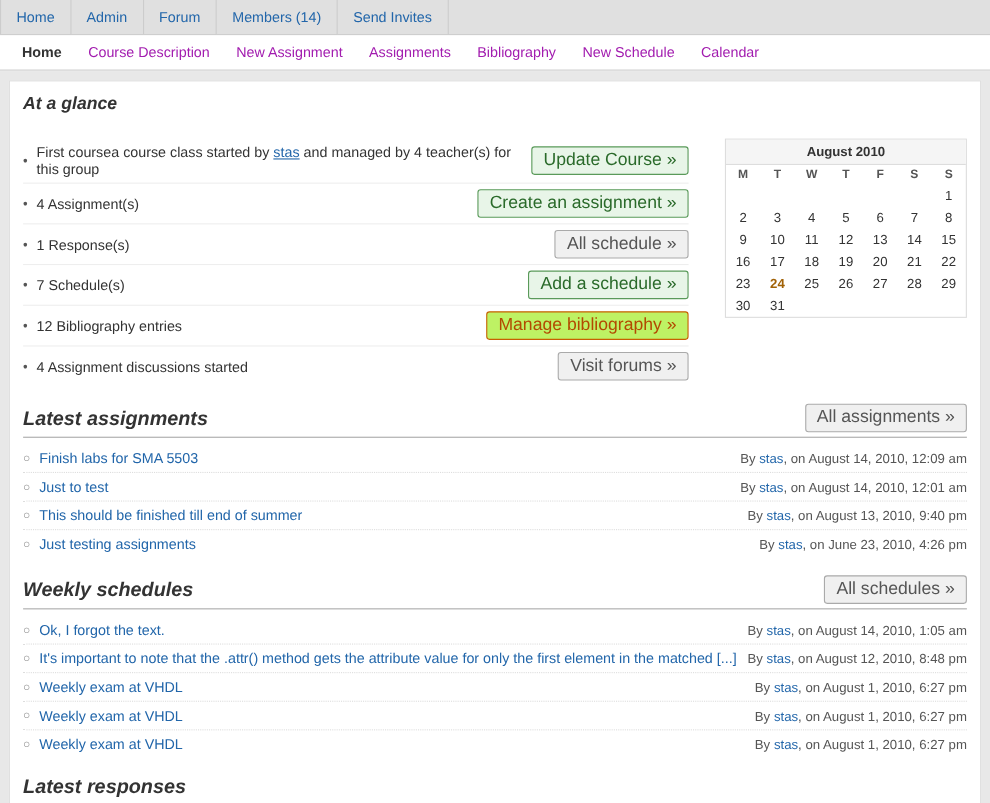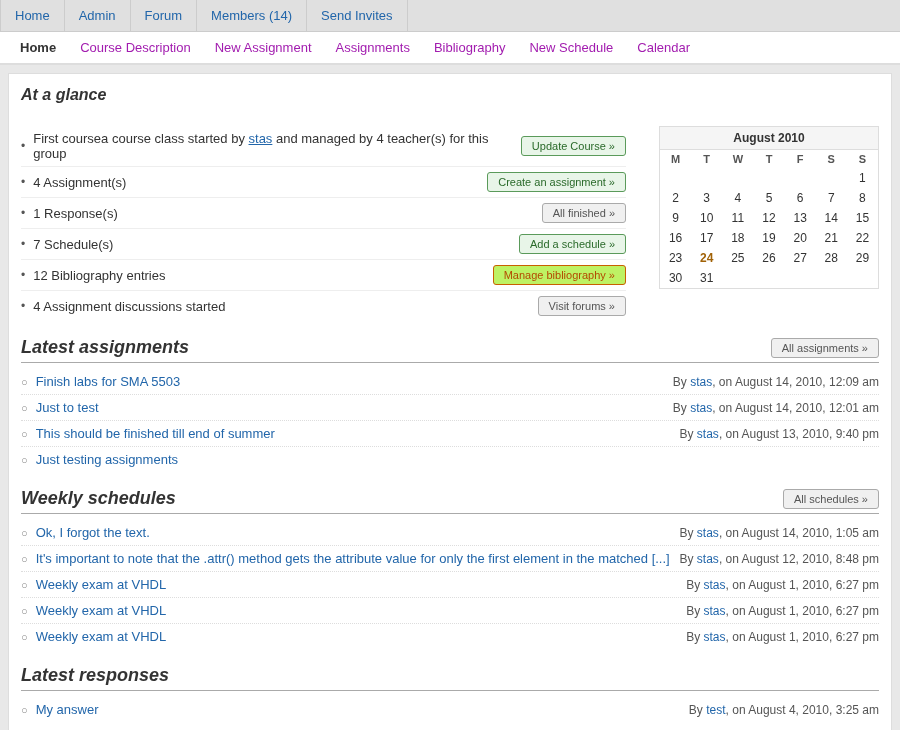--- a/index.html
+++ b/index.html
@@ -35,21 +35,21 @@
     .glance-row {
       display: flex; align-items: center; justify-content: space-between;
       padding: 5px 0; border-bottom: 1px solid #eee;
     }
     .glance-row:last-child { border-bottom: none; }
     .glance-row-left { display: flex; align-items: center; gap: 8px; }
     .bullet { color: #555; font-size: 12px; }
 
     
     .btn {
-      display: inline-block; padding: 3px 10px; font-size: 11px; border-radius: 3px;
+      display: inline-block; padding: 3px 10px; font-size: 16px; border-radius: 3px;
       text-decoration: none; border: 1px solid;
       cursor: pointer; white-space: nowrap;
     }
     .btn-green { background: #e8f5e8; color: #2a6a2a; border-color: #5a9a5a; }
     .btn-gray { background: #f0f0f0; color: #555; border-color: #aaa; }
     .btn-orange { background: #bef264; color: #b34a00; border-color: #c86000; }
 
     
     .calendar { border: 1px solid #ddd; font-size: 12px; }
     .cal-header { text-align: center; font-weight: bold; padding: 4px; background: #f5f5f5; border-bottom: 1px solid #ddd; }
@@ -114,21 +114,21 @@
           <span>4 Assignment(s)</span>
         </div>
         <a href="#" class="btn btn-green">Create an assignment »</a>
       </div>
 
       <div class="glance-row">
         <div class="glance-row-left">
           <span class="bullet">•</span>
           <span>1 Response(s)</span>
         </div>
-        <a href="#" class="btn btn-gray">All finished »</a>
+        <a href="#" class="btn btn-gray">All schedule »</a>
       </div>
 
       <div class="glance-row">
         <div class="glance-row-left">
           <span class="bullet">•</span>
           <span>7 Schedule(s)</span>
         </div>
         <a href="#" class="btn btn-green">Add a schedule »</a>
       </div>
 
@@ -251,20 +251,21 @@
             <span class="circle-bullet">○</span>
             <a href="#" class="item-link">This should be finished till end of summer</a>
           </div>
           <span class="item-meta">By <a href="#">stas</a>, on August 13, 2010, 9:40 pm</span>
         </div>
         <div class="latest-item">
           <div class="latest-item-left">
             <span class="circle-bullet">○</span>
             <a href="#" class="item-link">Just testing assignments</a>
           </div>
+          <span class="item-meta">By <a href="#">stas</a>, on June 23, 2010, 4:26 pm</span>
         </div>
       </div>
   </div>
 
   <div class="latest-section">
     <div class="latest-header">
       <span class="latest-title">Weekly schedules</span>
       <a href="#" class="btn btn-gray">All schedules »</a>
     </div>
     <div id="schedule-items">

